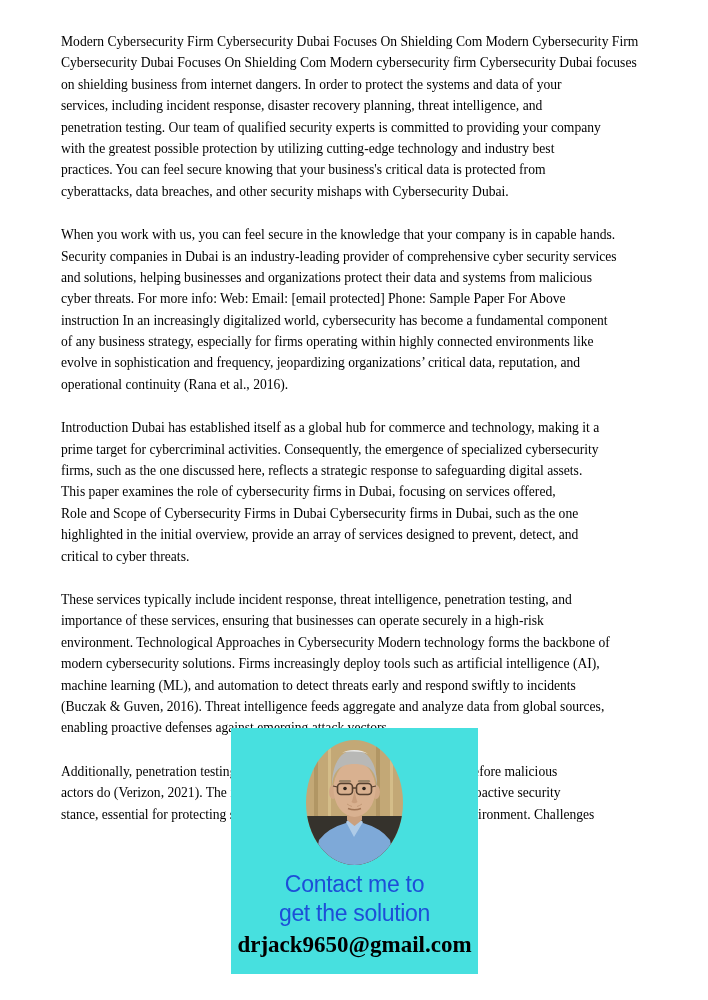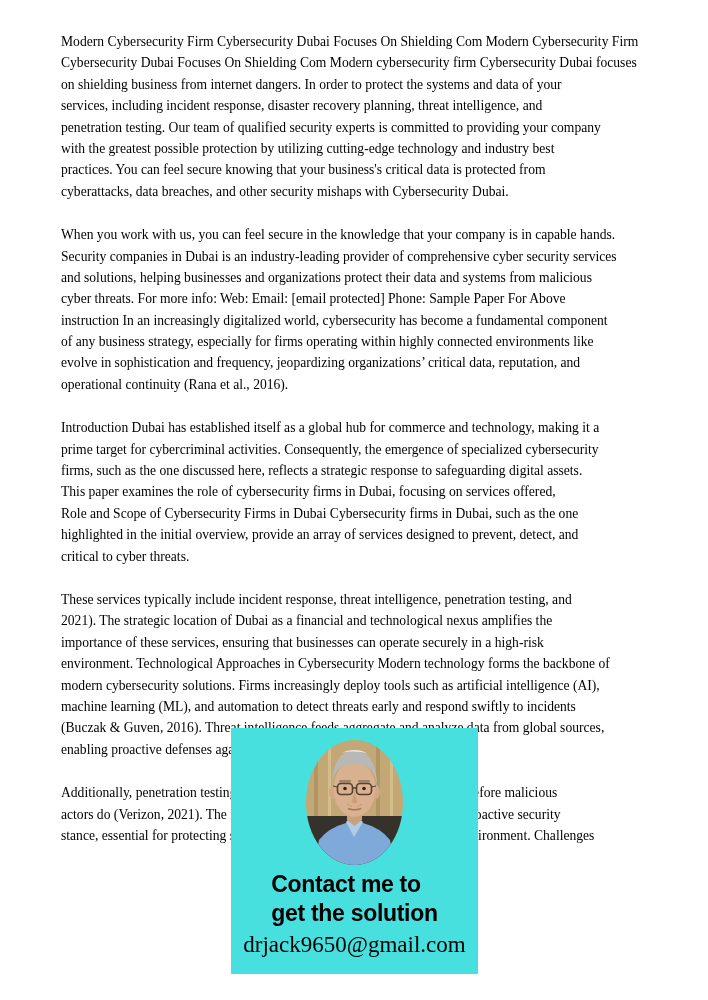--- a/index.html
+++ b/index.html
@@ -28,31 +28,31 @@
     background: #47e0df;
     display: flex;
     flex-direction: column;
     align-items: center;
     box-sizing: border-box;
   }
   .portrait { margin-top: 12px; width: 97px; height: 125px; }
   .contact-heading {
     margin-top: 5px;
     font-family: "Liberation Sans", sans-serif;
-    font-weight: 700;
+    font-weight: 400;
     font-size: 23px;
     line-height: 29px;
     letter-spacing: -0.3px;
-    color: #000000;
-    text-align: left;
+    color: #1d4ed8;
+    text-align: center;
   }
   .contact-email {
     margin-top: 3px;
     font-family: "Liberation Serif", serif;
-    font-weight: 400;
+    font-weight: 700;
     font-size: 23px;
     line-height: 28px;
     color: #000000;
     text-align: center;
   }
 </style>
 </head>
 <body>
 
 <div class="doc-text">
@@ -84,21 +84,20 @@
     <div class="line">prime target for cybercriminal activities. Consequently, the emergence of specialized cybersecurity</div>
     <div class="line">firms, such as the one discussed here, reflects a strategic response to safeguarding digital assets.</div>
     <div class="line">This paper examines the role of cybersecurity firms in Dubai, focusing on services offered,</div>
     <div class="line">Role and Scope of Cybersecurity Firms in Dubai Cybersecurity firms in Dubai, such as the one</div>
     <div class="line">highlighted in the initial overview, provide an array of services designed to prevent, detect, and</div>
     <div class="line">critical to cyber threats.</div>
   </div>
 
   <div class="para">
     <div class="line">These services typically include incident response, threat intelligence, penetration testing, and</div>
-    <div class="line">2021). The strategic location of Dubai as a financial and technological nexus amplifies the</div>
     <div class="line">importance of these services, ensuring that businesses can operate securely in a high-risk</div>
     <div class="line">environment. Technological Approaches in Cybersecurity Modern technology forms the backbone of</div>
     <div class="line">modern cybersecurity solutions. Firms increasingly deploy tools such as artificial intelligence (AI),</div>
     <div class="line">machine learning (ML), and automation to detect threats early and respond swiftly to incidents</div>
     <div class="line">(Buczak &amp; Guven, 2016). Threat intelligence feeds aggregate and analyze data from global sources,</div>
     <div class="line">enabling proactive defenses against emerging attack vectors.</div>
   </div>
 
   <div class="para">
     <div class="line">Additionally, penetration testing helps identify and remediate weak points before malicious</div>

